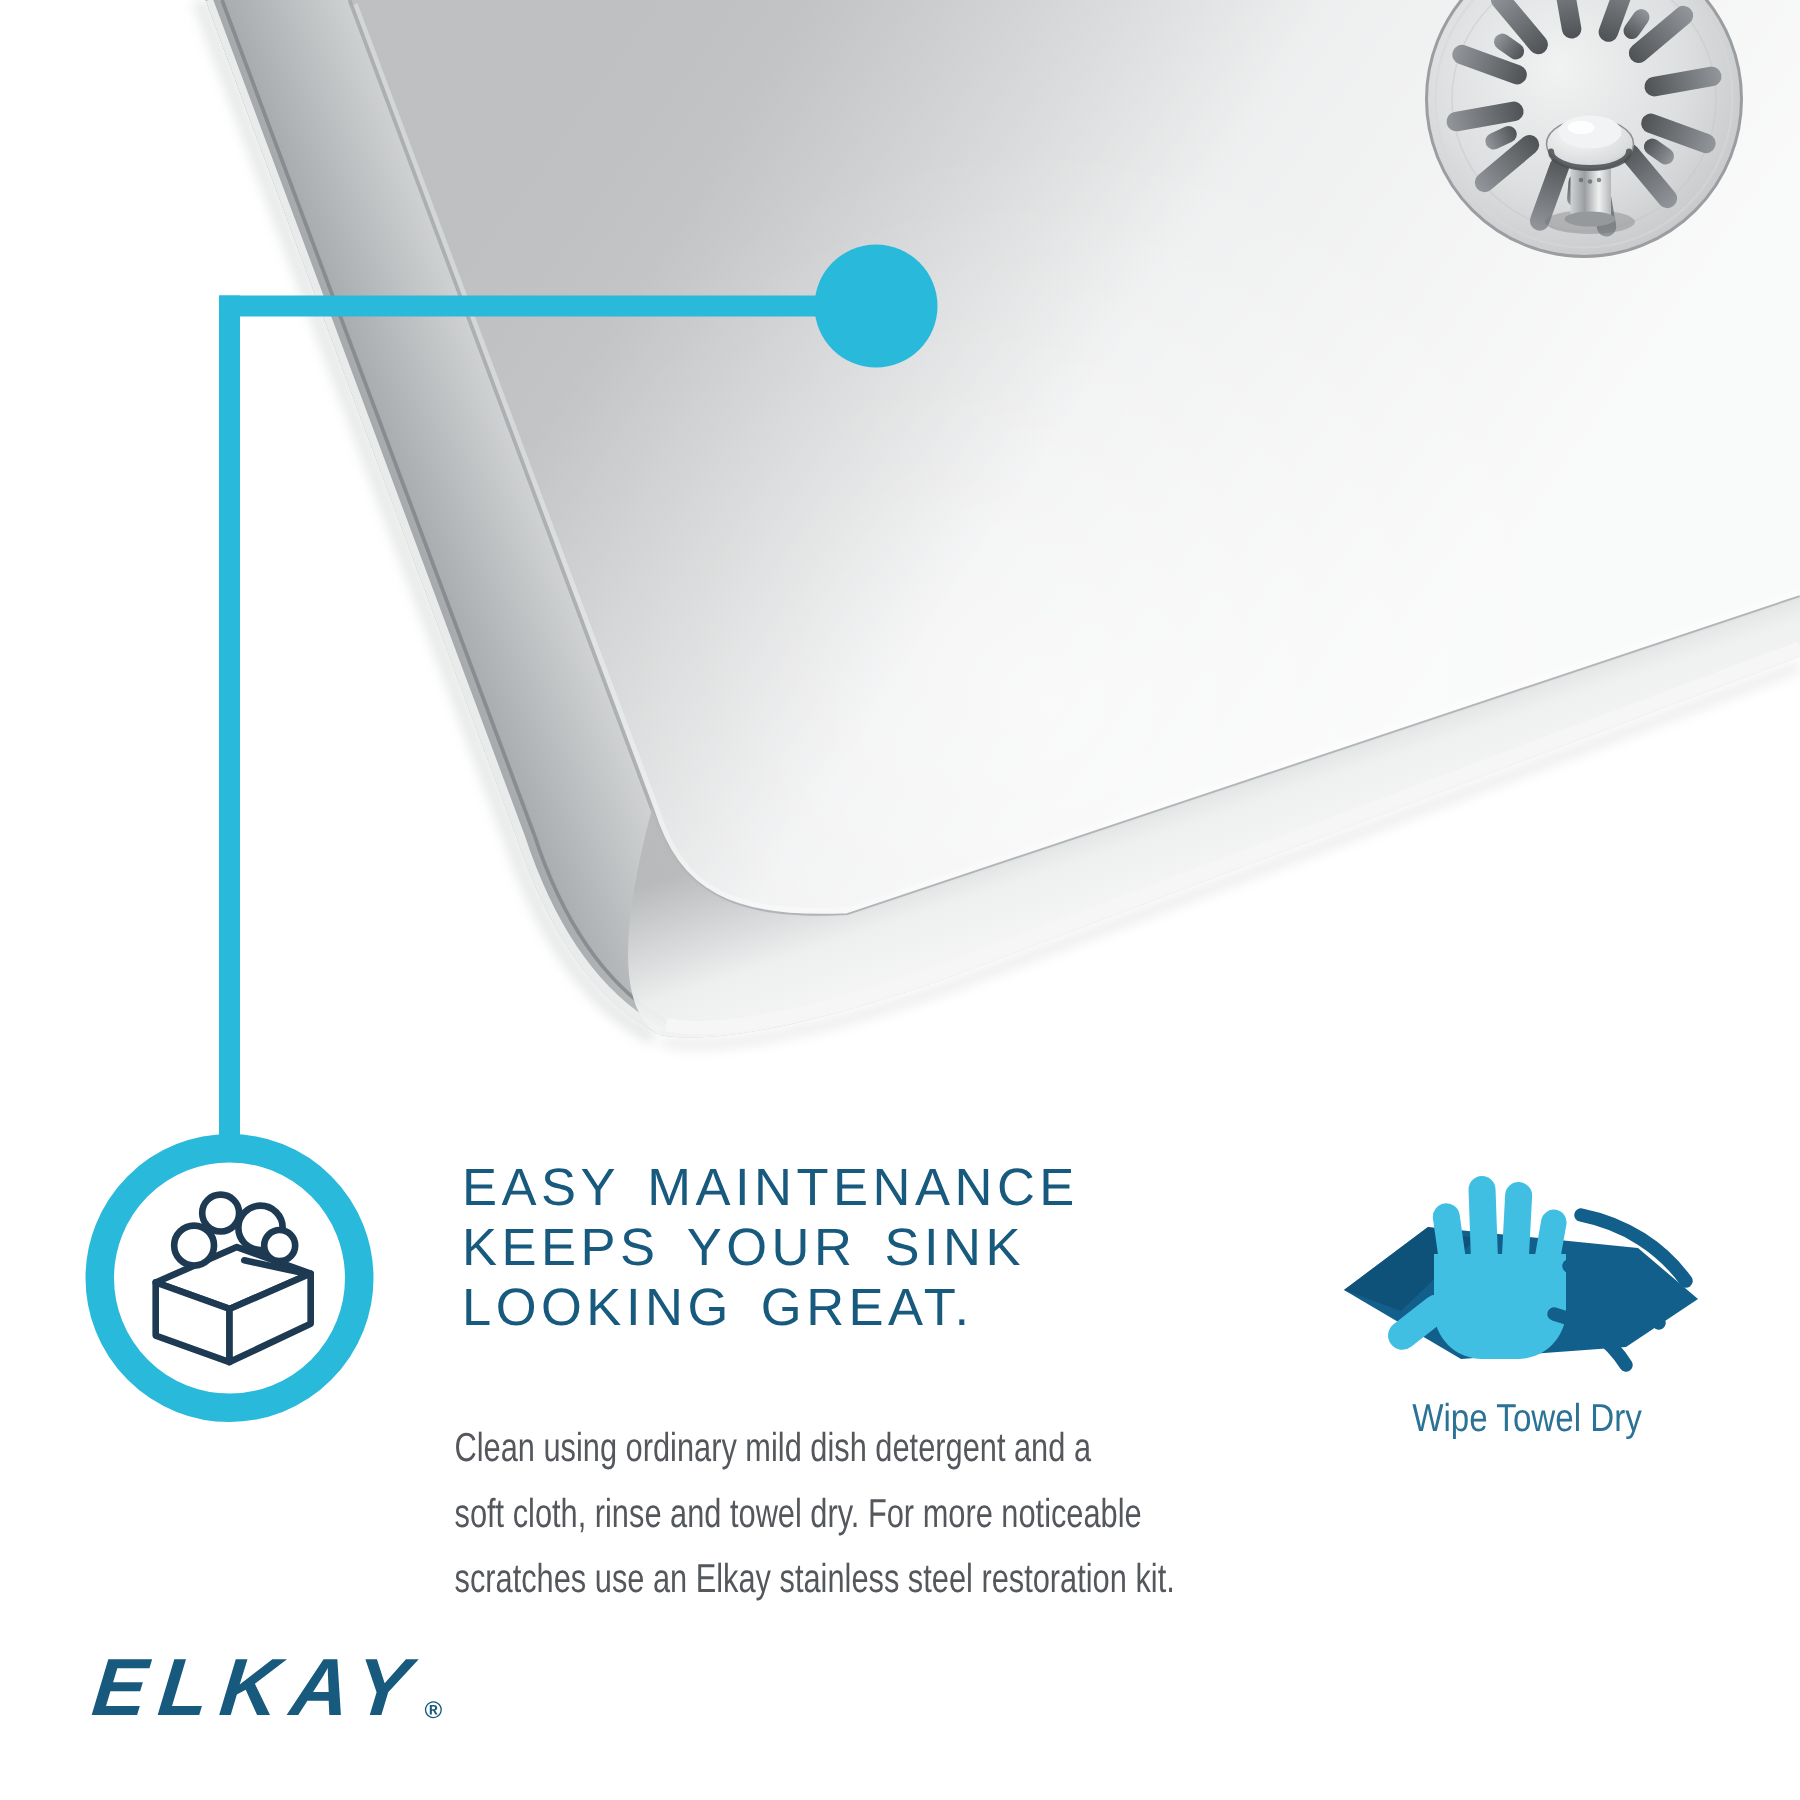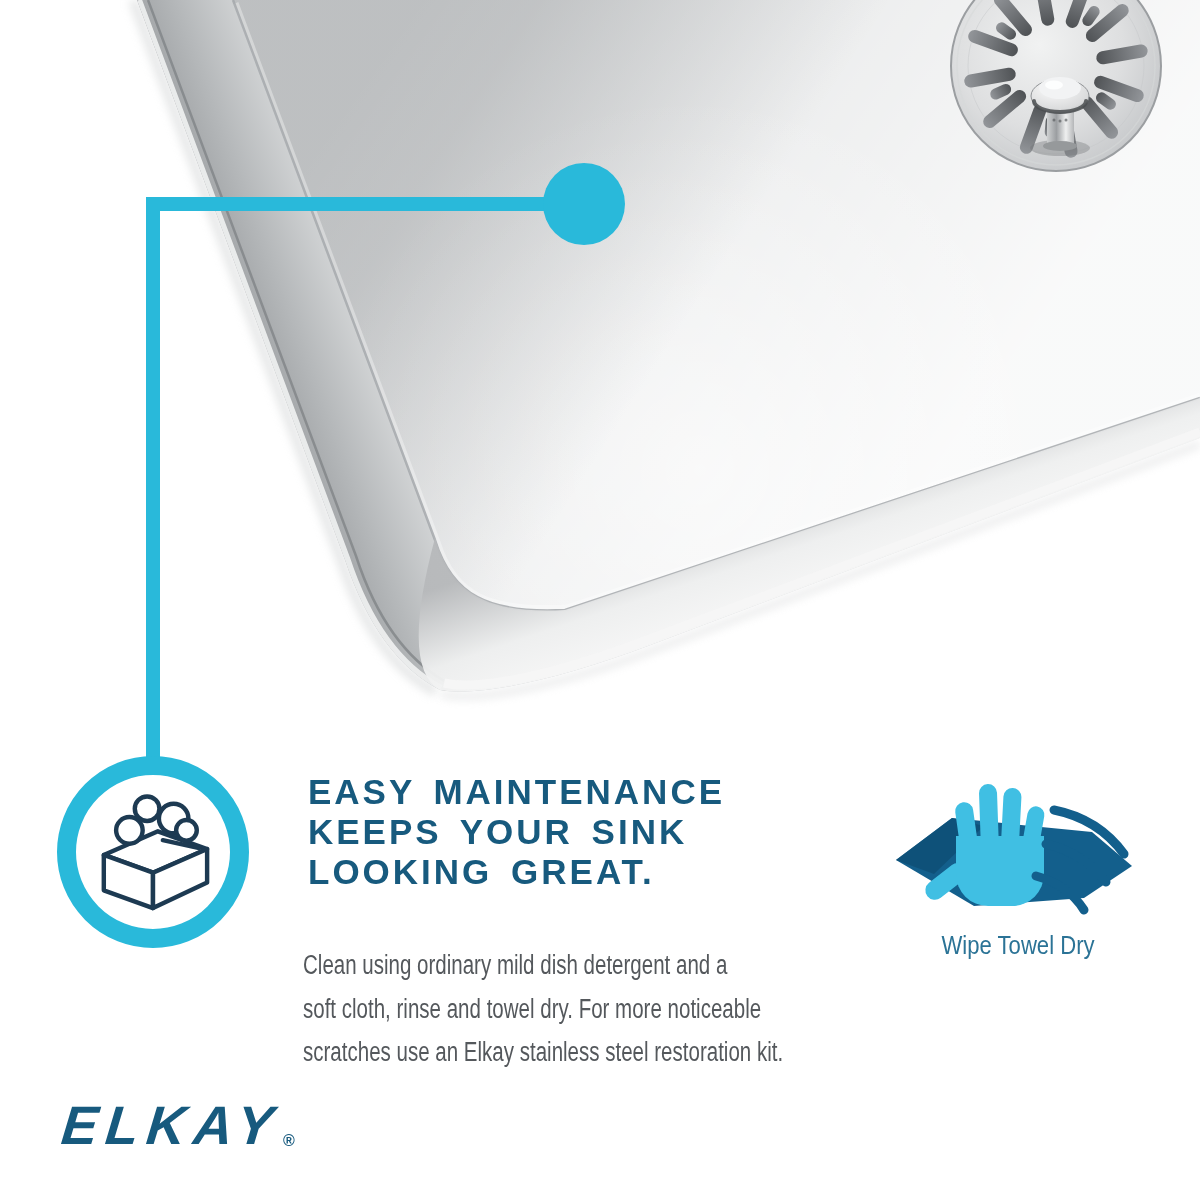--- a/index.html
+++ b/index.html
@@ -15,21 +15,21 @@
   .callout-dot{position:absolute;left:543px;top:163px;width:82px;height:82px;border-radius:50%;background:#29B9DA;}
 
   
   .soap-badge{position:absolute;left:57px;top:756px;width:192px;height:192px;box-sizing:border-box;
               border:19px solid #29B9DA;border-radius:50%;background:#ffffff;
               display:flex;align-items:center;justify-content:center;}
   .soap-badge svg{display:block;}
 
   
   .headline{position:absolute;left:308px;top:772px;width:480px;margin:0;
-            font-size:35px;line-height:40px;font-weight:bold;color:#175A7E;
+            font-size:35px;line-height:40px;font-weight:normal;color:#175A7E;
             letter-spacing:3px;word-spacing:6px;white-space:pre-line;}
   .body-copy{position:absolute;left:303px;top:944px;width:800px;margin:0;
              font-size:27px;line-height:43.5px;font-weight:normal;color:#54585C;
              white-space:pre-line;transform:scaleX(0.76);transform-origin:left top;}
 
   
   .wipe-feature{position:absolute;left:886px;top:776px;width:264px;margin:0;text-align:center;}
   .wipe-feature svg{display:block;margin:0 auto;}
   .wipe-label{margin:2px 0 0 0;font-size:26px;color:#2B7396;
               transform:scaleX(0.85);transform-origin:center top;white-space:nowrap;}

